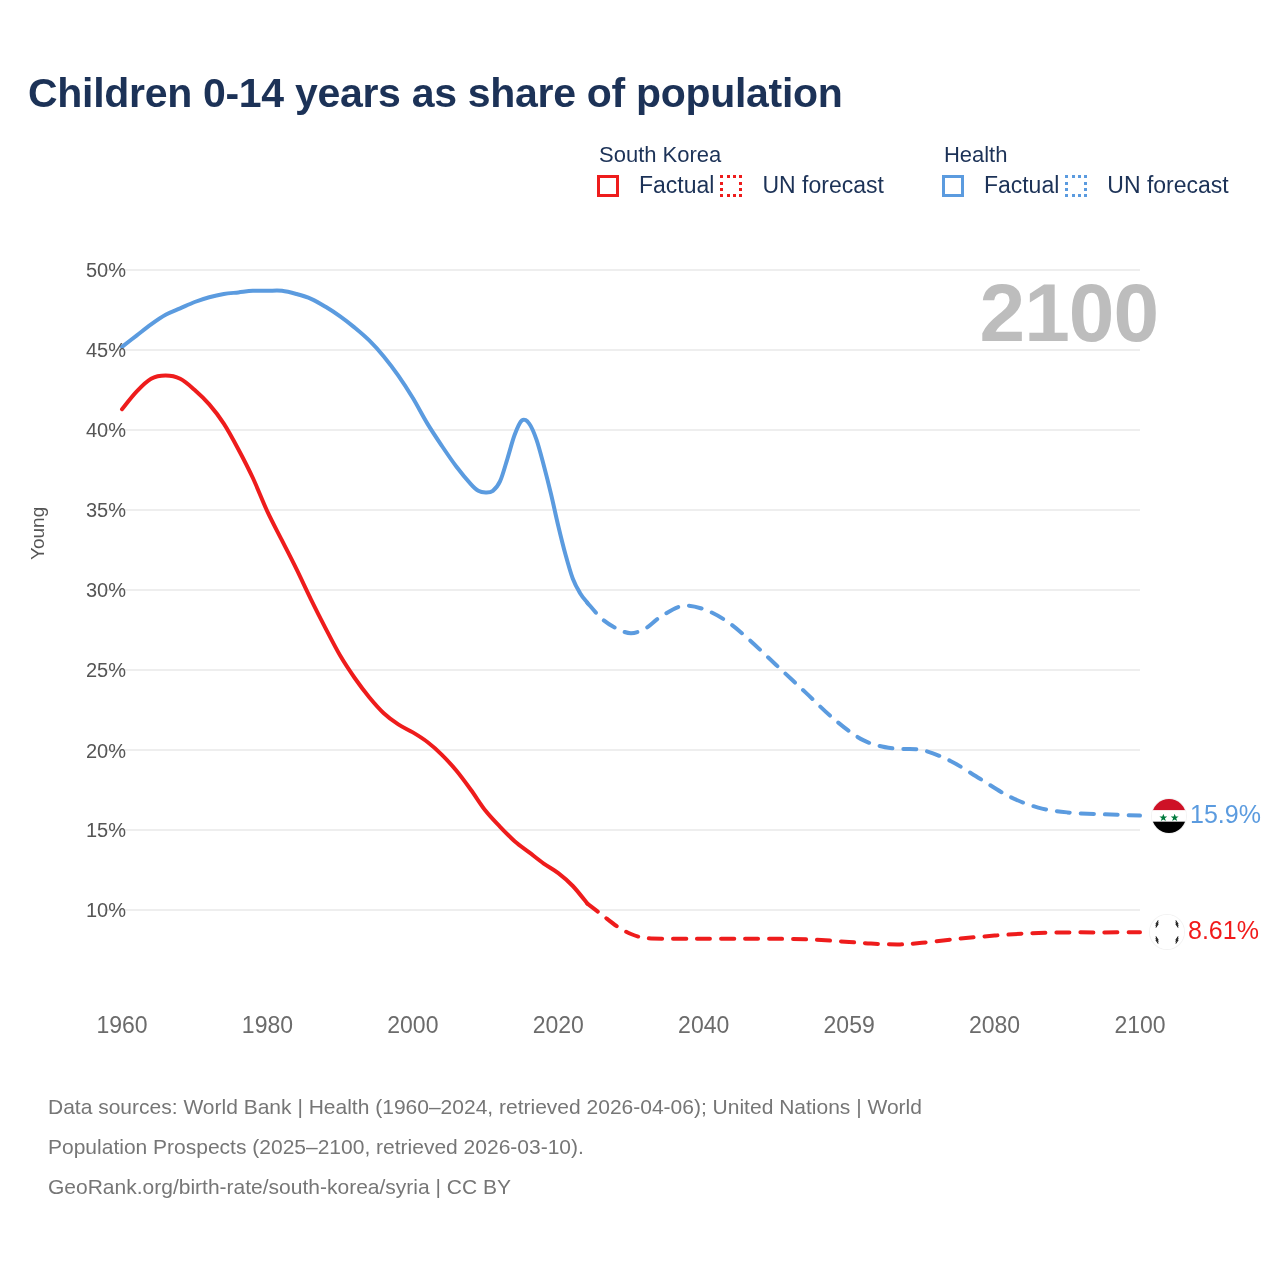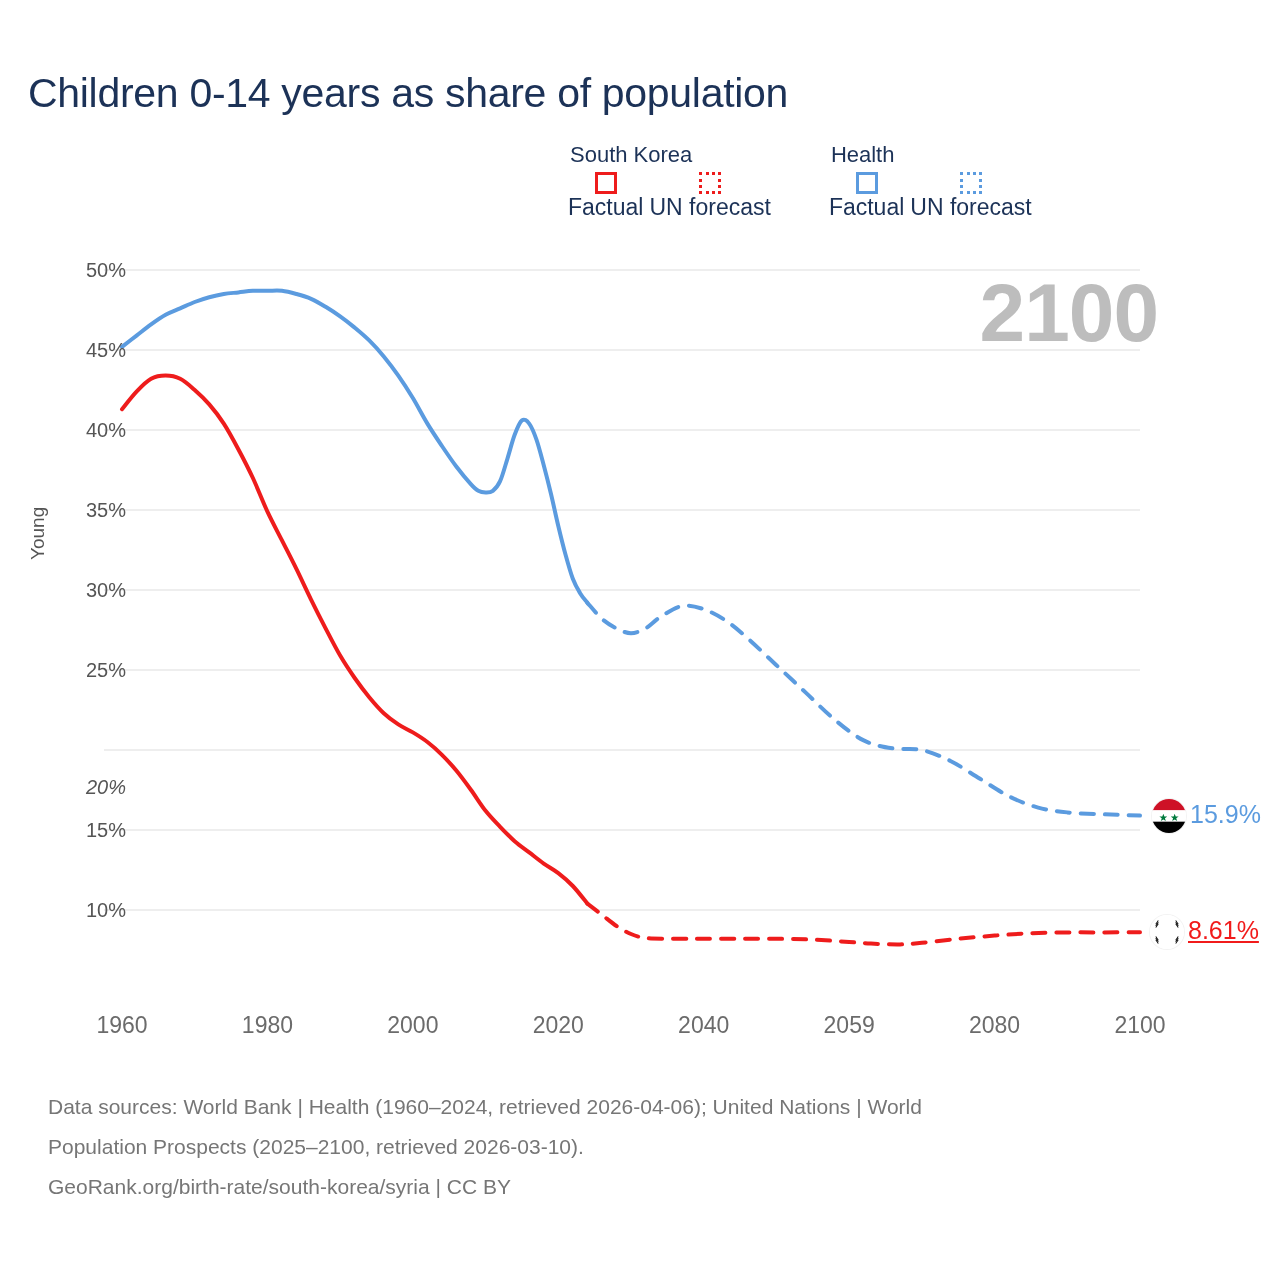--- a/index.html
+++ b/index.html
@@ -5,29 +5,29 @@
   html,body{margin:0;padding:0;}
   body{
     width:1280px;height:1280px;background:#ffffff;
     font-family:"Liberation Sans", sans-serif;
     overflow:hidden;position:relative;
   }
   .page{position:absolute;inset:0;}
 
   .title{
     position:absolute;left:28px;top:70px;
-    font-size:41px;font-weight:normal;color:#1c3257;
+    font-size:41px;font-weight:bold;color:#1c3257;
     letter-spacing:-0.3px;white-space:nowrap;
   }
 
-  .legend{position:absolute;left:568px;top:142px;display:flex;gap:58px;align-items:flex-start;}
+  .legend{position:absolute;left:597px;top:142px;display:flex;gap:58px;align-items:flex-start;}
   .legend-group{display:flex;flex-direction:column;gap:4px;}
   .legend-country{font-size:22px;color:#1c3257;padding-left:2px;}
   .legend-row{display:flex;align-items:center;gap:6px;}
-  .legend-item{display:flex;align-items:center;gap:0;flex-direction:column;}
+  .legend-item{display:flex;align-items:center;gap:20px;}
   .swatch{width:22px;height:22px;background:#fff;box-sizing:border-box;}
   .sw-sk-solid{border:3px solid #ee1c1c;}
   .sw-sk-dash{border:3px dotted #ee1c1c;}
   .sw-sy-solid{border:3px solid #5b9bdf;}
   .sw-sy-dash{border:3px dotted #5b9bdf;}
   .legend-label{font-size:23px;color:#1c3257;}
 
   .watermark{
     position:absolute;right:122px;top:272px;
     font-size:82px;font-weight:bold;color:#bdbdbd;line-height:1;
@@ -116,21 +116,21 @@
         <path d="M122.00,409.20 C124.42,406.27 131.70,396.67 136.54,391.60 C141.39,386.53 146.24,381.47 151.09,378.80 C155.93,376.13 160.78,375.60 165.63,375.60 C170.48,375.60 175.32,376.40 180.17,378.80 C185.02,381.20 189.87,385.73 194.71,390.00 C199.56,394.27 204.41,398.80 209.26,404.40 C214.10,410.00 218.95,416.13 223.80,423.60 C228.65,431.07 233.50,440.13 238.34,449.20 C243.19,458.27 248.04,467.60 252.89,478.00 C257.73,488.40 262.58,501.20 267.43,511.60 C272.28,522.00 277.12,530.80 281.97,540.40 C286.82,550.00 291.67,559.33 296.51,569.20 C301.36,579.07 306.21,589.73 311.06,599.60 C315.90,609.47 320.75,619.07 325.60,628.40 C330.45,637.73 335.30,647.33 340.14,655.60 C344.99,663.87 349.84,671.07 354.69,678.00 C359.53,684.93 364.38,691.33 369.23,697.20 C374.08,703.07 378.92,708.67 383.77,713.20 C388.62,717.73 393.47,721.20 398.31,724.40 C403.16,727.60 408.01,729.47 412.86,732.40 C417.70,735.33 422.55,738.27 427.40,742.00 C432.25,745.73 437.10,750.00 441.94,754.80 C446.79,759.60 451.64,764.93 456.49,770.80 C461.33,776.67 466.18,783.33 471.03,790.00 C475.88,796.67 480.72,804.67 485.57,810.80 C490.42,816.93 495.27,821.73 500.11,826.80 C504.96,831.87 509.81,836.93 514.66,841.20 C519.50,845.47 524.35,848.67 529.20,852.40 C534.05,856.13 538.90,860.13 543.74,863.60 C548.59,867.07 553.44,869.47 558.29,873.20 C563.13,876.93 567.98,880.93 572.83,886.00 C577.68,891.07 584.95,900.67 587.37,903.60" fill="none" stroke="#ee1c1c" stroke-width="4" stroke-linecap="round" stroke-linejoin="round"></path>
         <path d="M587.37,903.60 C589.80,905.47 597.07,911.07 601.91,914.80 C606.76,918.53 611.61,922.80 616.46,926.00 C621.30,929.20 626.15,932.00 631.00,934.00 C635.85,936.00 639.48,937.20 645.54,938.00 C651.60,938.80 660.09,938.67 667.36,938.80 C674.63,938.93 683.11,938.80 689.17,938.80 C695.23,938.80 695.23,938.80 703.71,938.80 C712.20,938.80 727.95,938.80 740.07,938.80 C752.19,938.80 764.31,938.67 776.43,938.80 C788.55,938.93 800.67,939.07 812.79,939.60 C824.90,940.13 839.45,941.33 849.14,942.00 C858.84,942.67 862.47,943.20 870.96,943.60 C879.44,944.00 891.56,944.53 900.04,944.40 C908.53,944.27 912.16,943.73 921.86,942.80 C931.55,941.87 946.10,940.00 958.21,938.80 C970.33,937.60 982.45,936.53 994.57,935.60 C1006.69,934.67 1018.81,933.73 1030.93,933.20 C1043.05,932.67 1055.17,932.53 1067.29,932.40 C1079.40,932.27 1091.52,932.43 1103.64,932.40 C1115.76,932.37 1133.94,932.27 1140.00,932.24" fill="none" stroke="#ee1c1c" stroke-width="4" stroke-linecap="round" stroke-linejoin="round" stroke-dasharray="13 11"></path>
         <path d="M122.00,346.80 C124.42,344.93 131.70,339.33 136.54,335.60 C141.39,331.87 146.24,327.87 151.09,324.40 C155.93,320.93 160.78,317.47 165.63,314.80 C170.48,312.13 175.32,310.53 180.17,308.40 C185.02,306.27 189.87,303.87 194.71,302.00 C199.56,300.13 204.41,298.53 209.26,297.20 C214.10,295.87 218.95,294.80 223.80,294.00 C228.65,293.20 233.50,292.93 238.34,292.40 C243.19,291.87 248.04,291.07 252.89,290.80 C257.73,290.53 262.58,290.80 267.43,290.80 C272.28,290.80 277.12,290.27 281.97,290.80 C286.82,291.33 291.67,292.67 296.51,294.00 C301.36,295.33 306.21,296.67 311.06,298.80 C315.90,300.93 320.75,303.87 325.60,306.80 C330.45,309.73 335.30,312.93 340.14,316.40 C344.99,319.87 349.84,323.60 354.69,327.60 C359.53,331.60 364.38,335.60 369.23,340.40 C374.08,345.20 378.92,350.53 383.77,356.40 C388.62,362.27 393.47,368.67 398.31,375.60 C403.16,382.53 408.01,390.00 412.86,398.00 C417.70,406.00 422.55,415.60 427.40,423.60 C432.25,431.60 437.10,438.80 441.94,446.00 C446.79,453.20 451.64,460.40 456.49,466.80 C461.33,473.20 467.39,480.40 471.03,484.40 C474.66,488.40 475.88,489.47 478.30,490.80 C480.72,492.13 483.15,492.40 485.57,492.40 C488.00,492.40 490.42,492.67 492.84,490.80 C495.27,488.93 497.69,486.53 500.11,481.20 C502.54,475.87 504.96,466.53 507.39,458.80 C509.81,451.07 512.23,441.20 514.66,434.80 C517.08,428.40 519.50,422.27 521.93,420.40 C524.35,418.53 526.78,420.40 529.20,423.60 C531.62,426.80 534.05,432.67 536.47,439.60 C538.90,446.53 541.32,456.13 543.74,465.20 C546.17,474.27 548.59,483.87 551.01,494.00 C553.44,504.13 555.86,515.87 558.29,526.00 C560.71,536.13 563.13,546.00 565.56,554.80 C567.98,563.60 570.40,572.40 572.83,578.80 C575.25,585.20 577.68,589.20 580.10,593.20 C582.52,597.20 586.16,601.20 587.37,602.80" fill="none" stroke="#5b9bdf" stroke-width="4" stroke-linecap="round" stroke-linejoin="round"></path>
         <path d="M587.37,602.80 C589.80,605.47 597.07,614.53 601.91,618.80 C606.76,623.07 611.61,626.00 616.46,628.40 C621.30,630.80 626.15,633.20 631.00,633.20 C635.85,633.20 640.70,631.07 645.54,628.40 C650.39,625.73 654.03,620.93 660.09,617.20 C666.15,613.47 674.63,607.33 681.90,606.00 C689.17,604.67 696.44,606.80 703.71,609.20 C710.99,611.60 718.26,615.60 725.53,620.40 C732.80,625.20 738.86,630.53 747.34,638.00 C755.83,645.47 766.73,656.13 776.43,665.20 C786.12,674.27 795.82,683.33 805.51,692.40 C815.21,701.47 824.90,711.60 834.60,719.60 C844.30,727.60 853.99,735.60 863.69,740.40 C873.38,745.20 883.08,746.80 892.77,748.40 C902.47,750.00 912.16,747.87 921.86,750.00 C931.55,752.13 941.25,756.40 950.94,761.20 C960.64,766.00 970.33,772.93 980.03,778.80 C989.72,784.67 999.42,791.60 1009.11,796.40 C1018.81,801.20 1028.50,804.93 1038.20,807.60 C1047.90,810.27 1057.59,811.33 1067.29,812.40 C1076.98,813.47 1087.89,813.60 1096.37,814.00 C1104.85,814.40 1110.91,814.53 1118.19,814.80 C1125.46,815.07 1136.36,815.47 1140.00,815.60" fill="none" stroke="#5b9bdf" stroke-width="4" stroke-linecap="round" stroke-linejoin="round" stroke-dasharray="13 11"></path>
       </g>
   </svg>
 
   <div class="ytick-wrap" id="yticks">
       <div class="ytick" style="top: 910px; width: 104px;">10%</div>
       <div class="ytick" style="top: 830px; width: 104px;">15%</div>
-      <div class="ytick" style="top: 787px; width: 104px; font-style: italic;">20%</div>
+      <div class="ytick" style="top: 751px; width: 104px;">20%</div>
       <div class="ytick" style="top: 670px; width: 104px;">25%</div>
       <div class="ytick" style="top: 590px; width: 104px;">30%</div>
       <div class="ytick" style="top: 510px; width: 104px;">35%</div>
       <div class="ytick" style="top: 430px; width: 104px;">40%</div>
       <div class="ytick" style="top: 350px; width: 104px;">45%</div>
       <div class="ytick" style="top: 270px; width: 104px;">50%</div>
     </div>
   <div id="xticks">
       <div class="xtick" style="left: 122px;">1960</div>
       <div class="xtick" style="left: 267.429px;">1980</div>
@@ -169,21 +169,21 @@
         <rect x="21.8" y="23" width="4" height="0.8" transform="rotate(-56 23.8 23.4)"></rect>
         <rect x="21.8" y="6.2" width="4" height="0.8" transform="rotate(56 23.8 6.6)"></rect>
         <rect x="21.8" y="7.6" width="4" height="0.8" transform="rotate(56 23.8 8)"></rect>
         <rect x="21.8" y="9" width="4" height="0.8" transform="rotate(56 23.8 9.4)"></rect>
         <rect x="4.2" y="20.2" width="4" height="0.8" transform="rotate(56 6.2 20.6)"></rect>
         <rect x="4.2" y="21.6" width="4" height="0.8" transform="rotate(56 6.2 22)"></rect>
         <rect x="4.2" y="23" width="4" height="0.8" transform="rotate(56 6.2 23.4)"></rect>
       </g>
     </svg>
   </div>
-  <div class="endlabel korea" id="label-korea" style="left: 1188px; top: 916.24px; text-decoration: underline;">8.61%</div>
+  <div class="endlabel korea" id="label-korea" style="left: 1188px; top: 916.24px;">8.61%</div>
 
   <div class="footer">
     <div>Data sources: World Bank | Health (1960–2024, retrieved 2026-04-06); United Nations | World</div>
     <div>Population Prospects (2025–2100, retrieved 2026-03-10).</div>
     <div>GeoRank.org/birth-rate/south-korea/syria | CC BY</div>
   </div>
 
 </div>
 
 </body></html>

